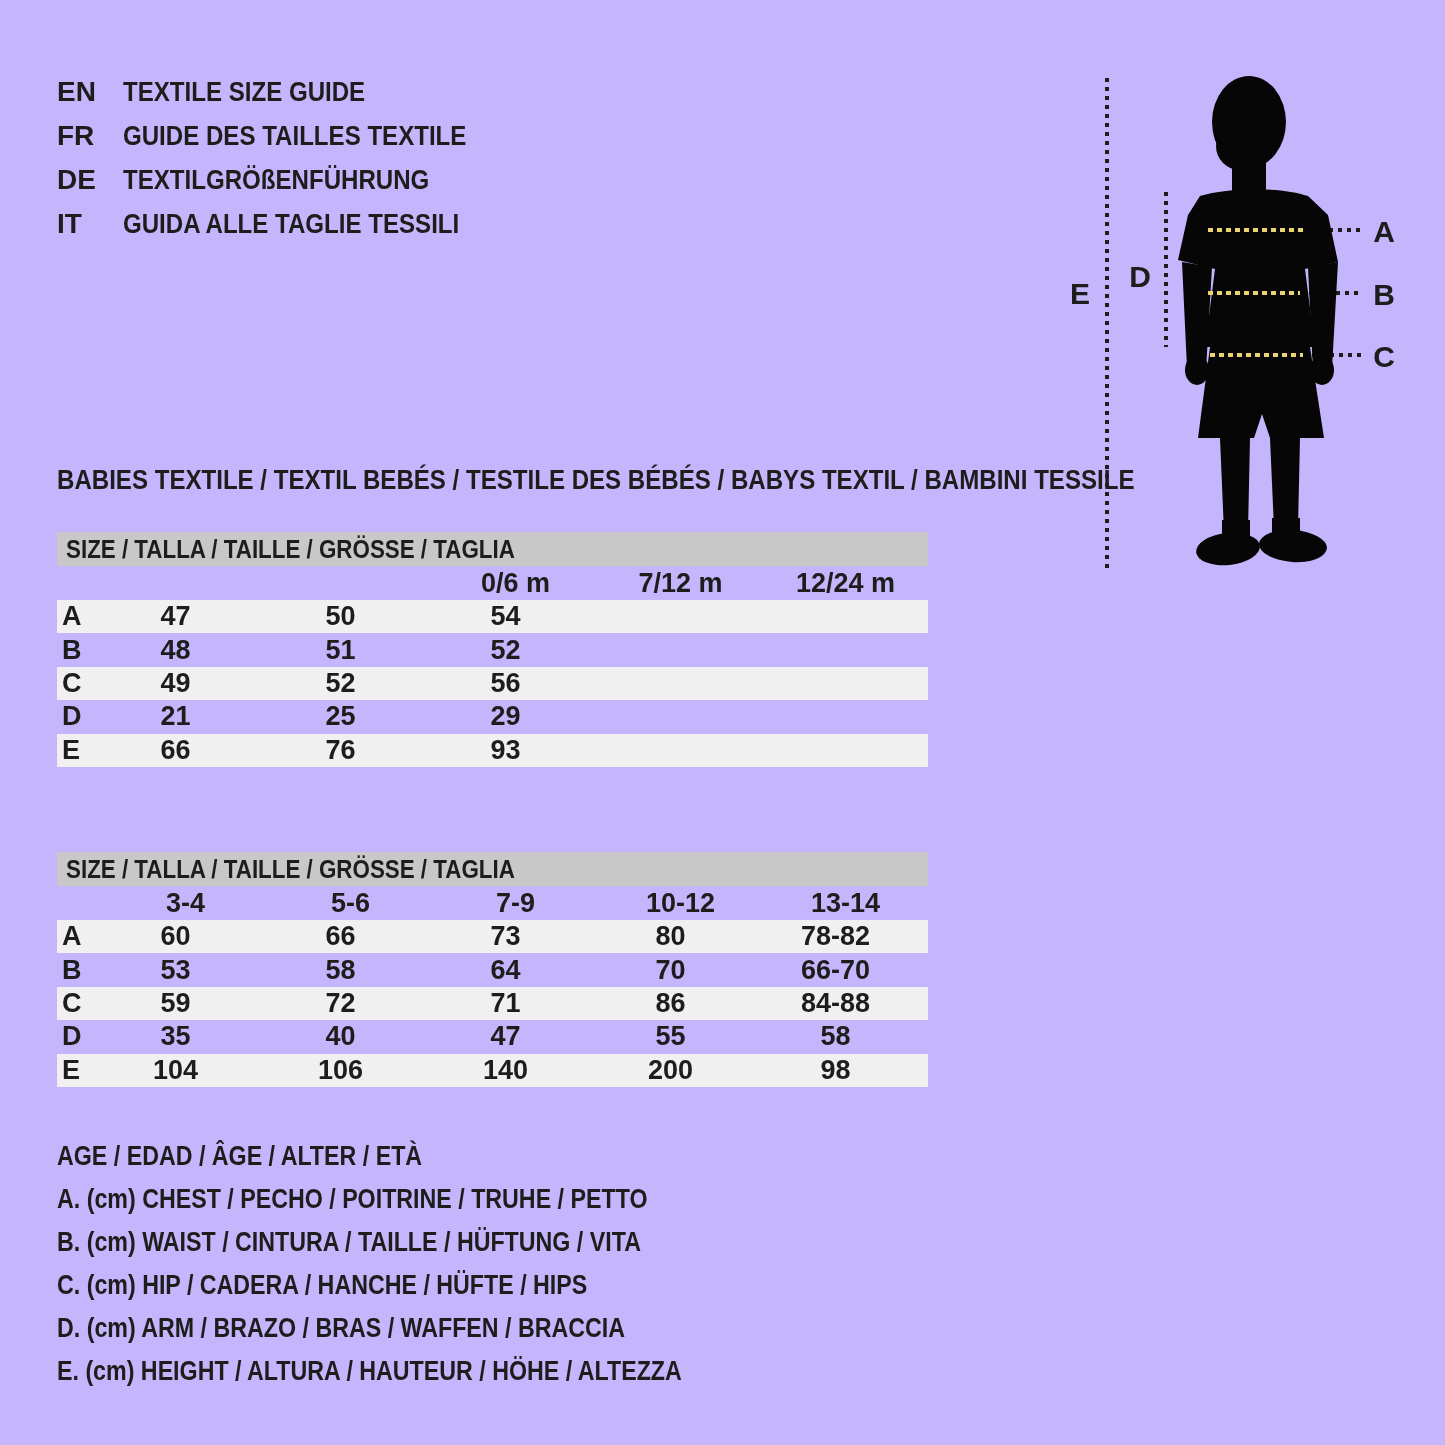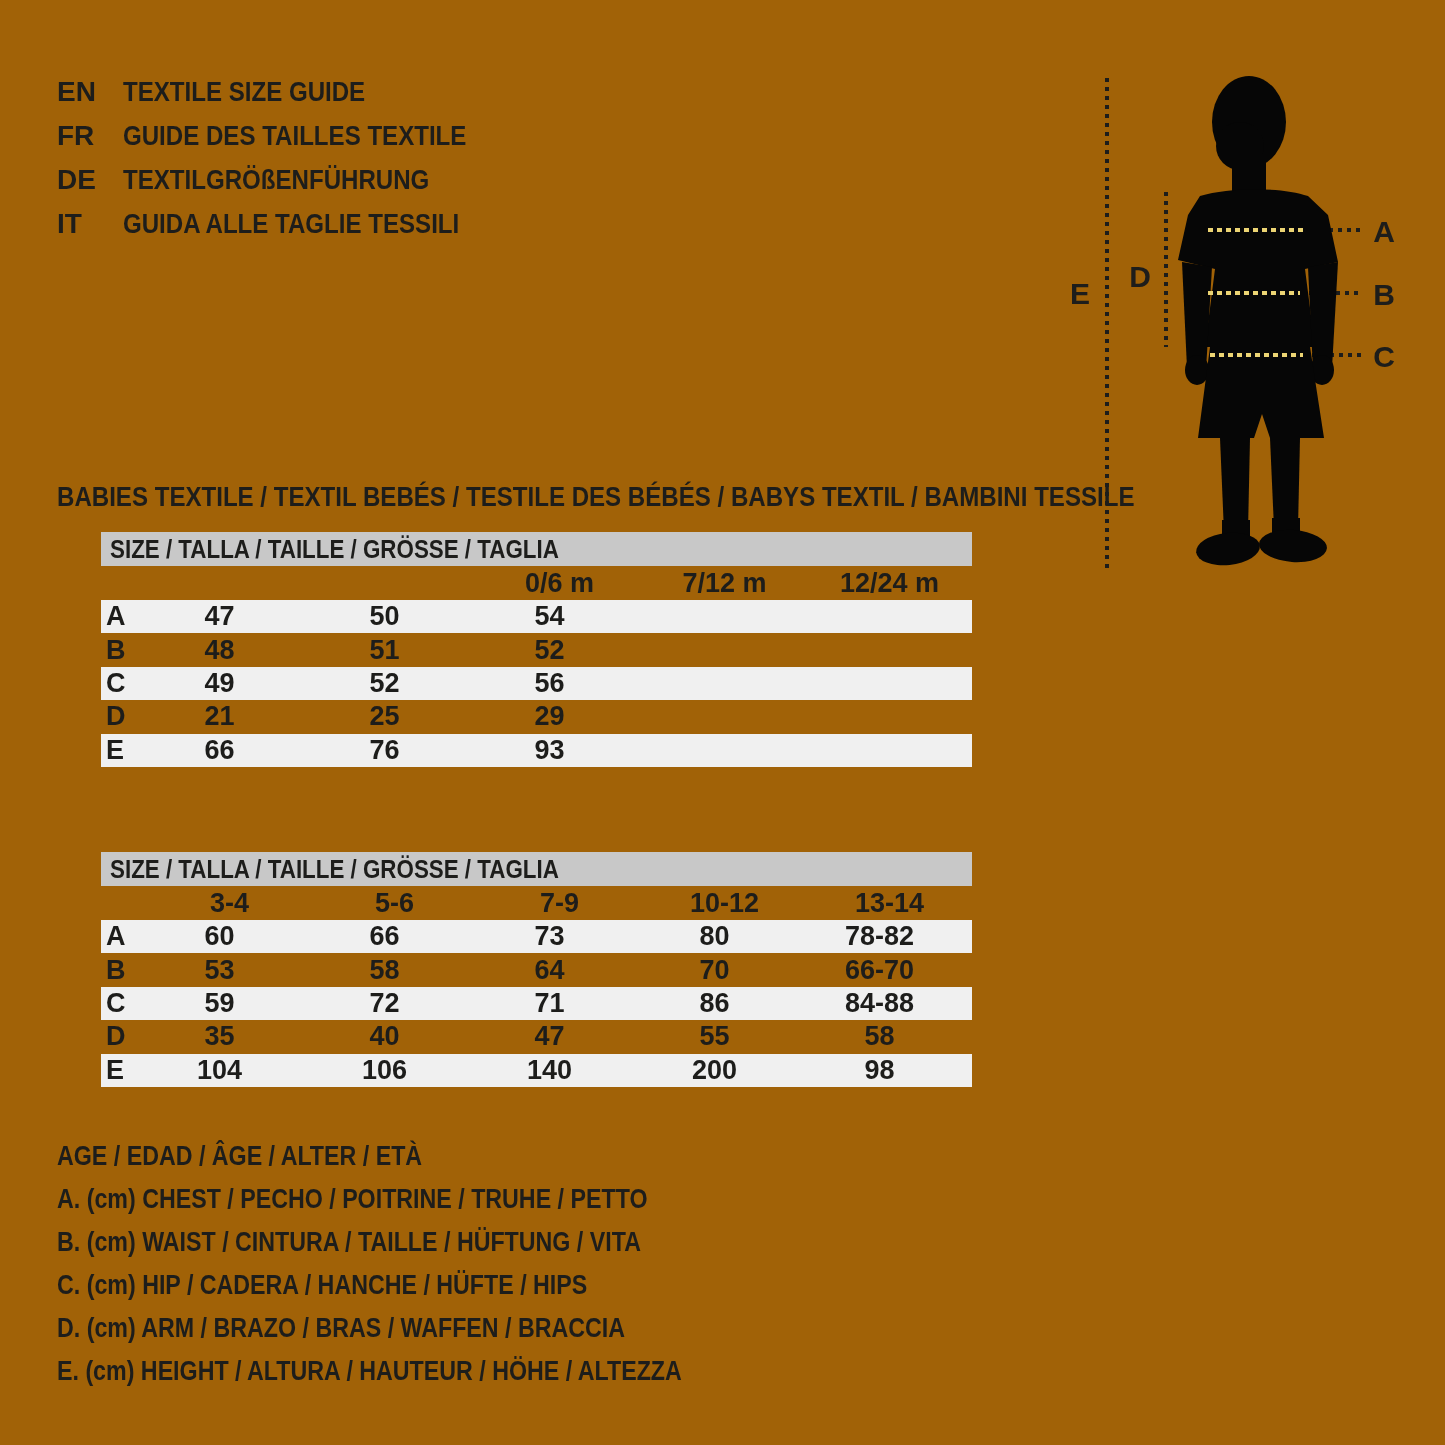--- a/index.html
+++ b/index.html
@@ -1,26 +1,26 @@
 <!DOCTYPE html>
 <html><head>
 <meta charset="utf-8">
 <style>
   html,body{margin:0;padding:0;background:#ffffff;}
-  .page{position:relative;width:1445px;height:1445px;background:#a16207;
+  .page{position:relative;width:1445px;height:1445px;background:#c4b5fd;
         font-family:"Liberation Sans",sans-serif;color:#1d1d1b;overflow:hidden;}
   .abs{position:absolute;}
   .cond{display:inline-block;transform:scaleX(0.86);transform-origin:0 50%;white-space:nowrap;}
   
   .lang-row{display:flex;height:44px;align-items:center;font-size:28px;font-weight:700;}
   .lang-code{width:66px;flex:0 0 66px;}
   
   .sec-title{font-size:28px;font-weight:700;height:32px;display:flex;align-items:center;}
   
-  .tbl{width:871px;margin-left:44px;}
+  .tbl{width:871px;}
   .size-bar{height:34px;background:#c8c8c8;display:flex;align-items:center;padding-left:9px;
             font-size:26px;font-weight:700;box-sizing:border-box;}
   .thead,.trow{display:flex;align-items:center;font-size:27px;font-weight:700;}
   .thead{height:34px;justify-content:flex-end;}
   .trow{height:33.4px;}
   .cl{width:36px;flex:0 0 36px;padding-left:5px;box-sizing:border-box;}
   .cv{width:165px;flex:0 0 165px;text-align:center;}
   .striped{background:#f0f0f0;}
   
   .legend-line{height:43px;display:flex;align-items:center;font-size:27px;font-weight:700;}
@@ -48,21 +48,21 @@
       <div class="lang-row">
         <span class="lang-code">DE</span>
         <span><span class="cond">TEXTILGRÖßENFÜHRUNG</span></span>
       </div>
       <div class="lang-row">
         <span class="lang-code">IT</span>
         <span><span class="cond">GUIDA ALLE TAGLIE TESSILI</span></span>
       </div>
     </div>
 
-  <div class="abs sec-title" style="left:57px;top:481px;">
+  <div class="abs sec-title" style="left:57px;top:464px;">
     <span class="cond">BABIES TEXTILE / TEXTIL BEBÉS / TESTILE DES BÉBÉS / BABYS TEXTIL / BAMBINI TESSILE</span>
   </div>
   <div class="abs tbl" style="left:57px;top:532px;">
     <div class="size-bar">
       <span class="cond">SIZE / TALLA / TAILLE / GRÖSSE / TAGLIA</span>
     </div>
     <div class="thead">
         <div class="cl"></div>
         <div class="cv">0/6 m</div>
         <div class="cv">7/12 m</div>

